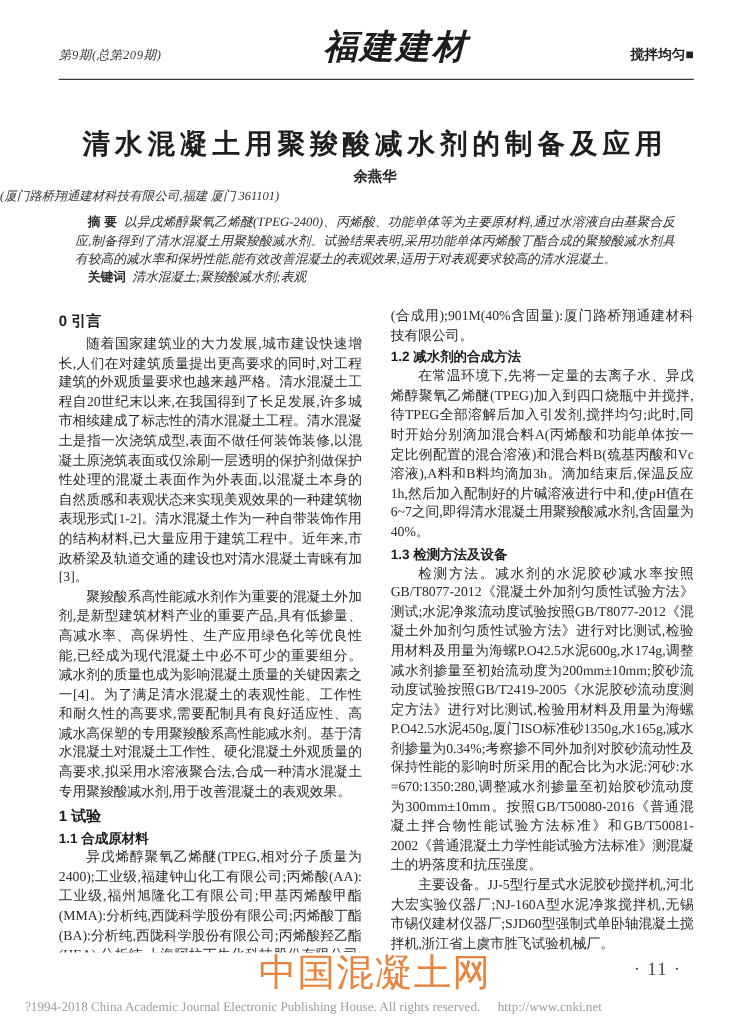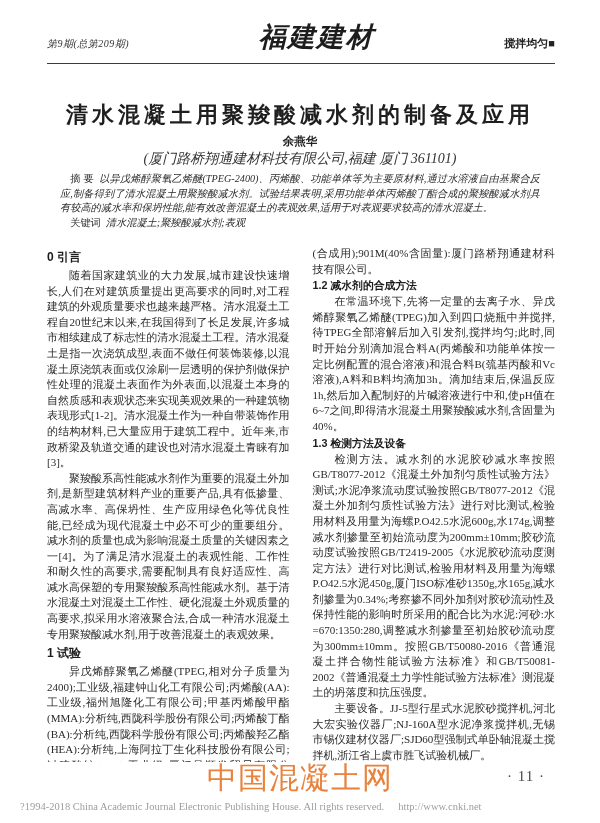--- a/index.html
+++ b/index.html
@@ -28,31 +28,31 @@
     position:absolute; top:100px; left:0; width:100%;
     text-align:center; font-size:22px; font-weight:bold; letter-spacing:4px;
     color:#1e1e1e;
   }
   .author {
     position:absolute; top:134px; left:0; width:100%;
     text-align:center; font-size:11.5px; font-weight:bold; color:#222;
   }
   .affiliation {
     position:absolute; top:150px; left:0; width:100%;
-    text-align:center; font-size:14px; font-style:italic; color:#333;
+    text-align:left; font-size:10px; font-style:italic; color:#333;
   }
 
   
   .abstract-block { position:absolute; top:172px; left:60px; width:480px; }
   .abstract-block p {
     margin:0; font-size:10.2px; line-height:14.6px; text-align:justify;
     font-style:italic; color:#2c2c2c;
   }
   .abstract-block p.first { text-indent:1em; }
-  .abstract-block b { font-style:normal; font-family:"Liberation Sans",sans-serif; font-weight:normal; }
+  .abstract-block b { font-style:normal; font-family:"Liberation Sans",sans-serif; font-weight:bold; }
 
   
   .cols {
     position:absolute; top:246px; left:47px; width:508px; height:516px;
     display:flex; gap:23px; overflow:hidden;
   }
   .col { flex:1; min-width:0; }
   .col p {
     margin:0; font-size:11px; line-height:15.6px; text-align:justify;
     text-indent:2em; color:#2a2a2a;font-family:Liberation Serif, serif;
@@ -102,20 +102,21 @@
     <p class="first"><b>摘  要</b>&nbsp;&nbsp;<span>以异戊烯醇聚氧乙烯醚(TPEG-2400)、丙烯酸、功能单体等为主要原材料,通过水溶液自由基聚合反应,制备得到了清水混凝土用聚羧酸减水剂。试验结果表明,采用功能单体丙烯酸丁酯合成的聚羧酸减水剂具有较高的减水率和保坍性能,能有效改善混凝土的表观效果,适用于对表观要求较高的清水混凝土。</span></p>
     <p class="first"><b>关键词</b>&nbsp;&nbsp;<span>清水混凝土;聚羧酸减水剂;表观</span></p>
   </div>
 
   <div class="cols">
     <div class="col">
       <h2>0 引言</h2>
       <p>随着国家建筑业的大力发展,城市建设快速增长,人们在对建筑质量提出更高要求的同时,对工程建筑的外观质量要求也越来越严格。清水混凝土工程自20世纪末以来,在我国得到了长足发展,许多城市相续建成了标志性的清水混凝土工程。清水混凝土是指一次浇筑成型,表面不做任何装饰装修,以混凝土原浇筑表面或仅涂刷一层透明的保护剂做保护性处理的混凝土表面作为外表面,以混凝土本身的自然质感和表观状态来实现美观效果的一种建筑物表现形式[1-2]。清水混凝土作为一种自带装饰作用的结构材料,已大量应用于建筑工程中。近年来,市政桥梁及轨道交通的建设也对清水混凝土青睐有加[3]。</p>
       <p>聚羧酸系高性能减水剂作为重要的混凝土外加剂,是新型建筑材料产业的重要产品,具有低掺量、高减水率、高保坍性、生产应用绿色化等优良性能,已经成为现代混凝土中必不可少的重要组分。减水剂的质量也成为影响混凝土质量的关键因素之一[4]。为了满足清水混凝土的表观性能、工作性和耐久性的高要求,需要配制具有良好适应性、高减水高保塑的专用聚羧酸系高性能减水剂。基于清水混凝土对混凝土工作性、硬化混凝土外观质量的高要求,拟采用水溶液聚合法,合成一种清水混凝土专用聚羧酸减水剂,用于改善混凝土的表观效果。</p>
       <h2>1 试验</h2>
+      <h3>1.1 合成原材料</h3>
       <p>异戊烯醇聚氧乙烯醚(TPEG,相对分子质量为2400);工业级,福建钟山化工有限公司;丙烯酸(AA):工业级,福州旭隆化工有限公司;甲基丙烯酸甲酯(MMA):分析纯,西陇科学股份有限公司;丙烯酸丁酯(BA):分析纯,西陇科学股份有限公司;丙烯酸羟乙酯(HEA):分析纯,上海阿拉丁生化科技股份有限公司;过硫酸铵(APS):工业级,厦门昌顺发贸易有限公司;L-抗坏血酸(Vc):工业级,厦门西建建筑材料有限公司;巯基丙酸(MPA):工业级,南京国晨化工有限公司;氢氧化钠(NaOH):工业级,厦门昌顺发贸易有限公司;去离子水</p>
     </div>
     <div class="col">
       <p class="noindent">(合成用);901M(40%含固量):厦门路桥翔通建材科技有限公司。</p>
       <h3>1.2 减水剂的合成方法</h3>
       <p>在常温环境下,先将一定量的去离子水、异戊烯醇聚氧乙烯醚(TPEG)加入到四口烧瓶中并搅拌,待TPEG全部溶解后加入引发剂,搅拌均匀;此时,同时开始分别滴加混合料A(丙烯酸和功能单体按一定比例配置的混合溶液)和混合料B(巯基丙酸和Vc溶液),A料和B料均滴加3h。滴加结束后,保温反应1h,然后加入配制好的片碱溶液进行中和,使pH值在6~7之间,即得清水混凝土用聚羧酸减水剂,含固量为40%。</p>
       <h3>1.3 检测方法及设备</h3>
       <p>检测方法。减水剂的水泥胶砂减水率按照GB/T8077-2012《混凝土外加剂匀质性试验方法》测试;水泥净浆流动度试验按照GB/T8077-2012《混凝土外加剂匀质性试验方法》进行对比测试,检验用材料及用量为海螺P.O42.5水泥600g,水174g,调整减水剂掺量至初始流动度为200mm±10mm;胶砂流动度试验按照GB/T2419-2005《水泥胶砂流动度测定方法》进行对比测试,检验用材料及用量为海螺P.O42.5水泥450g,厦门ISO标准砂1350g,水165g,减水剂掺量为0.34%;考察掺不同外加剂对胶砂流动性及保持性能的影响时所采用的配合比为水泥:河砂:水=670:1350:280,调整减水剂掺量至初始胶砂流动度为300mm±10mm。按照GB/T50080-2016《普通混凝土拌合物性能试验方法标准》和GB/T50081-2002《普通混凝土力学性能试验方法标准》测混凝土的坍落度和抗压强度。</p>
       <p>主要设备。JJ-5型行星式水泥胶砂搅拌机,河北大宏实验仪器厂;NJ-160A型水泥净浆搅拌机,无锡市锡仪建材仪器厂;SJD60型强制式单卧轴混凝土搅拌机,浙江省上虞市胜飞试验机械厂。</p>
       <h3>1.4 试验原材料</h3>

